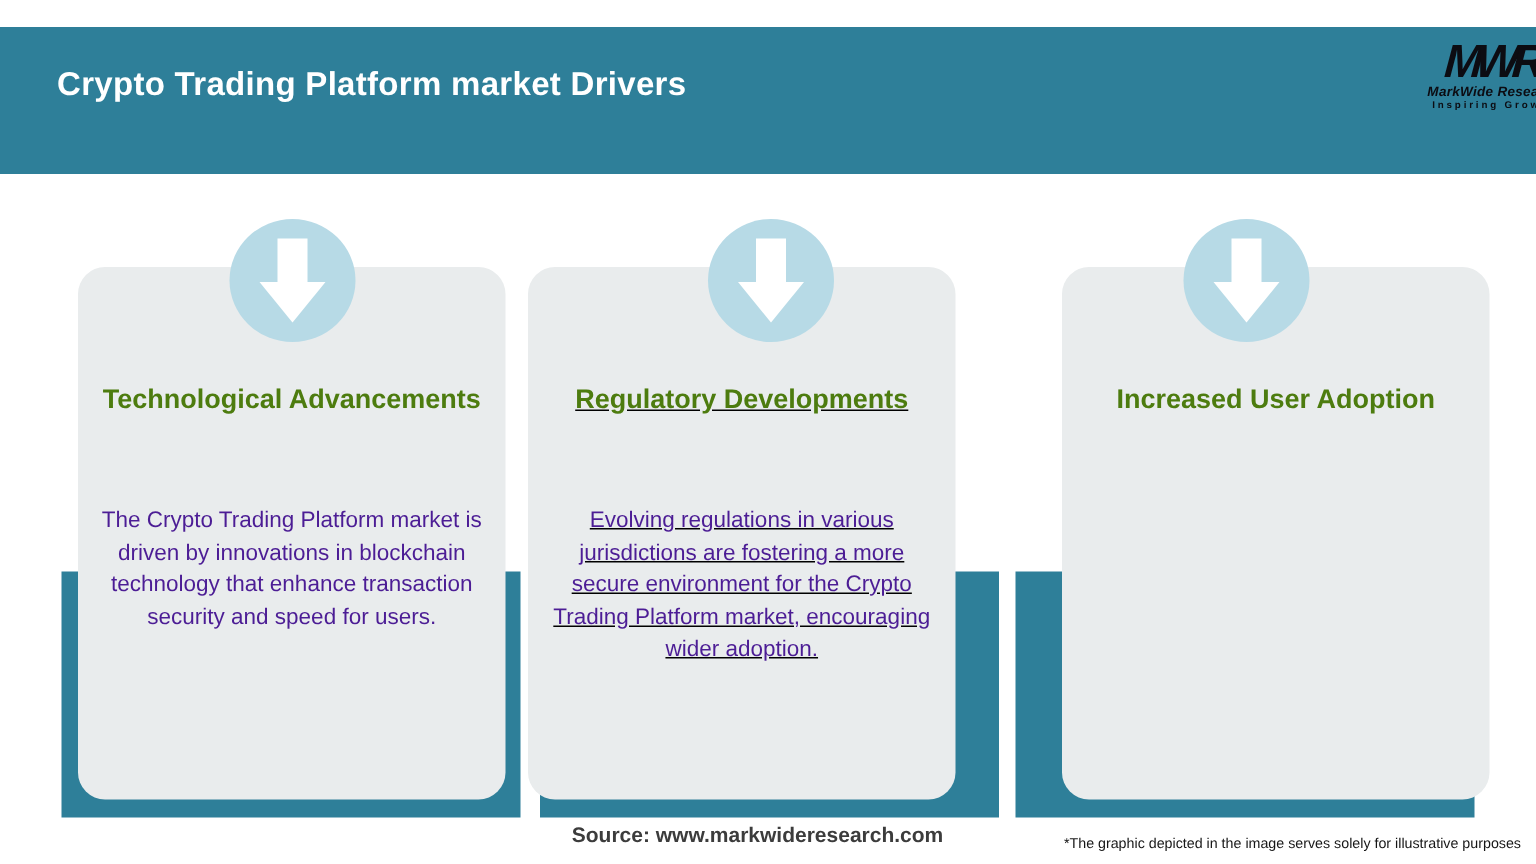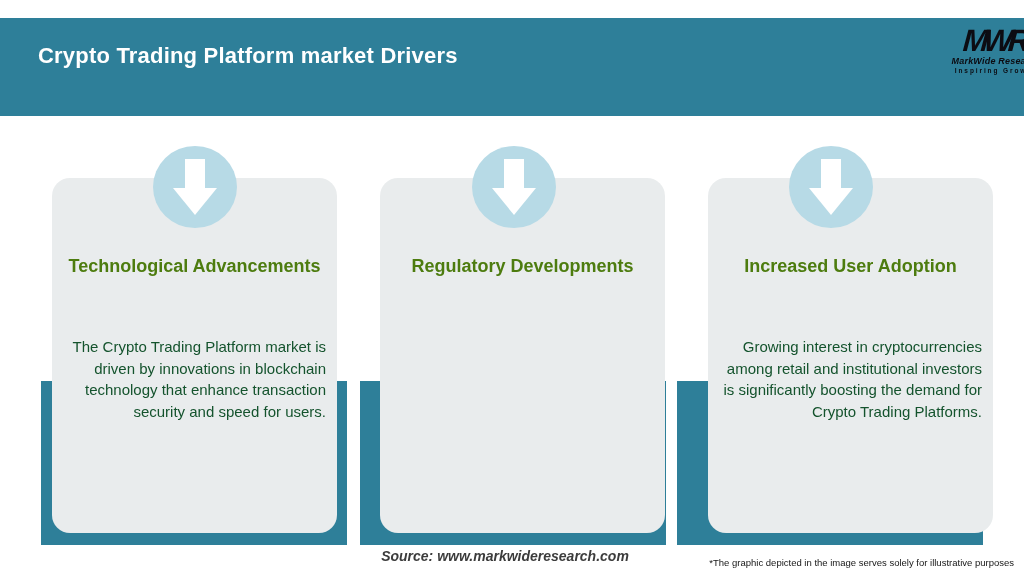--- a/index.html
+++ b/index.html
@@ -20,37 +20,37 @@
   }
   .logo-name{font-size:9px;font-weight:700;letter-spacing:.2px;margin-top:1px;white-space:nowrap;font-style:italic;}
   .logo-tag{font-size:6.5px;font-weight:700;letter-spacing:1.9px;margin-top:2px;white-space:nowrap;}
   
   .band{position:absolute;top:381px;height:164px;width:306px;background:#2e7f99;}
   .band.c1{left:41px;} .band.c2{left:360px;} .band.c3{left:677px;}
   .card{
     position:absolute;top:178px;height:355px;width:285px;background:#e9eced;
     border-radius:18px;box-sizing:border-box;
   }
-  .card.c1{left:52px;} .card.c2{left:380px;} .card.c3{left:708px;}
+  .card.c1{left:52px;} .card.c2{left:352px;text-decoration:underline;} .card.c3{left:708px;}
   .circle{
     position:absolute;top:146px;width:84px;height:82px;border-radius:50%;
     background:#b7dae6;display:flex;align-items:center;justify-content:center;
   }
   .circle.c1{left:153px;} .circle.c2{left:472px;} .circle.c3{left:789px;}
   .card-title{
     margin:76px 8px 0;text-align:center;font-size:18px;line-height:24px;
     font-weight:700;color:#4d7c0f;
   }
   .card-body{
-    margin:58px 11px 0;font-size:15px;line-height:21.5px;color:#14532d;text-align:right;
+    margin:58px 11px 0;font-size:15px;line-height:21.5px;color:#4c1d95;text-align:center;
   }
   
   .source{
     position:absolute;left:505px;top:548px;transform:translateX(-50%);
-    font-size:14px;font-weight:700;color:#3c3c3c;white-space:nowrap;font-style:italic;
+    font-size:14px;font-weight:700;color:#3c3c3c;white-space:nowrap;
   }
   .disclaimer{
     position:absolute;right:10px;top:557px;font-size:9.5px;font-weight:400;
     color:#161616;white-space:nowrap;
   }
 </style>
 </head>
 <body>
 
 <div id="canvas">
@@ -68,25 +68,25 @@
   <div class="band c2"></div>
   <div class="band c3"></div>
 
   <div class="card c1">
     <div class="card-title">Technological Advancements</div>
     <div class="card-body">The Crypto Trading Platform market is driven by innovations in blockchain technology that enhance transaction security and speed for users.</div>
   </div>
 
   <div class="card c2">
     <div class="card-title">Regulatory Developments</div>
+    <div class="card-body">Evolving regulations in various jurisdictions are fostering a more secure environment for the Crypto Trading Platform market, encouraging wider adoption.</div>
   </div>
 
   <div class="card c3">
     <div class="card-title">Increased User Adoption</div>
-    <div class="card-body">Growing interest in cryptocurrencies among retail and institutional investors is significantly boosting the demand for Crypto Trading Platforms.</div>
   </div>
 
   <div class="circle c1">
     <svg width="46" height="60" viewBox="0 0 46 60" aria-hidden="true">
       <rect x="13" y="2" width="20" height="31" fill="#ffffff"></rect>
       <polygon points="1,31 45,31 23,58" fill="#ffffff"></polygon>
     </svg>
   </div>
   <div class="circle c2">
     <svg width="46" height="60" viewBox="0 0 46 60" aria-hidden="true">

